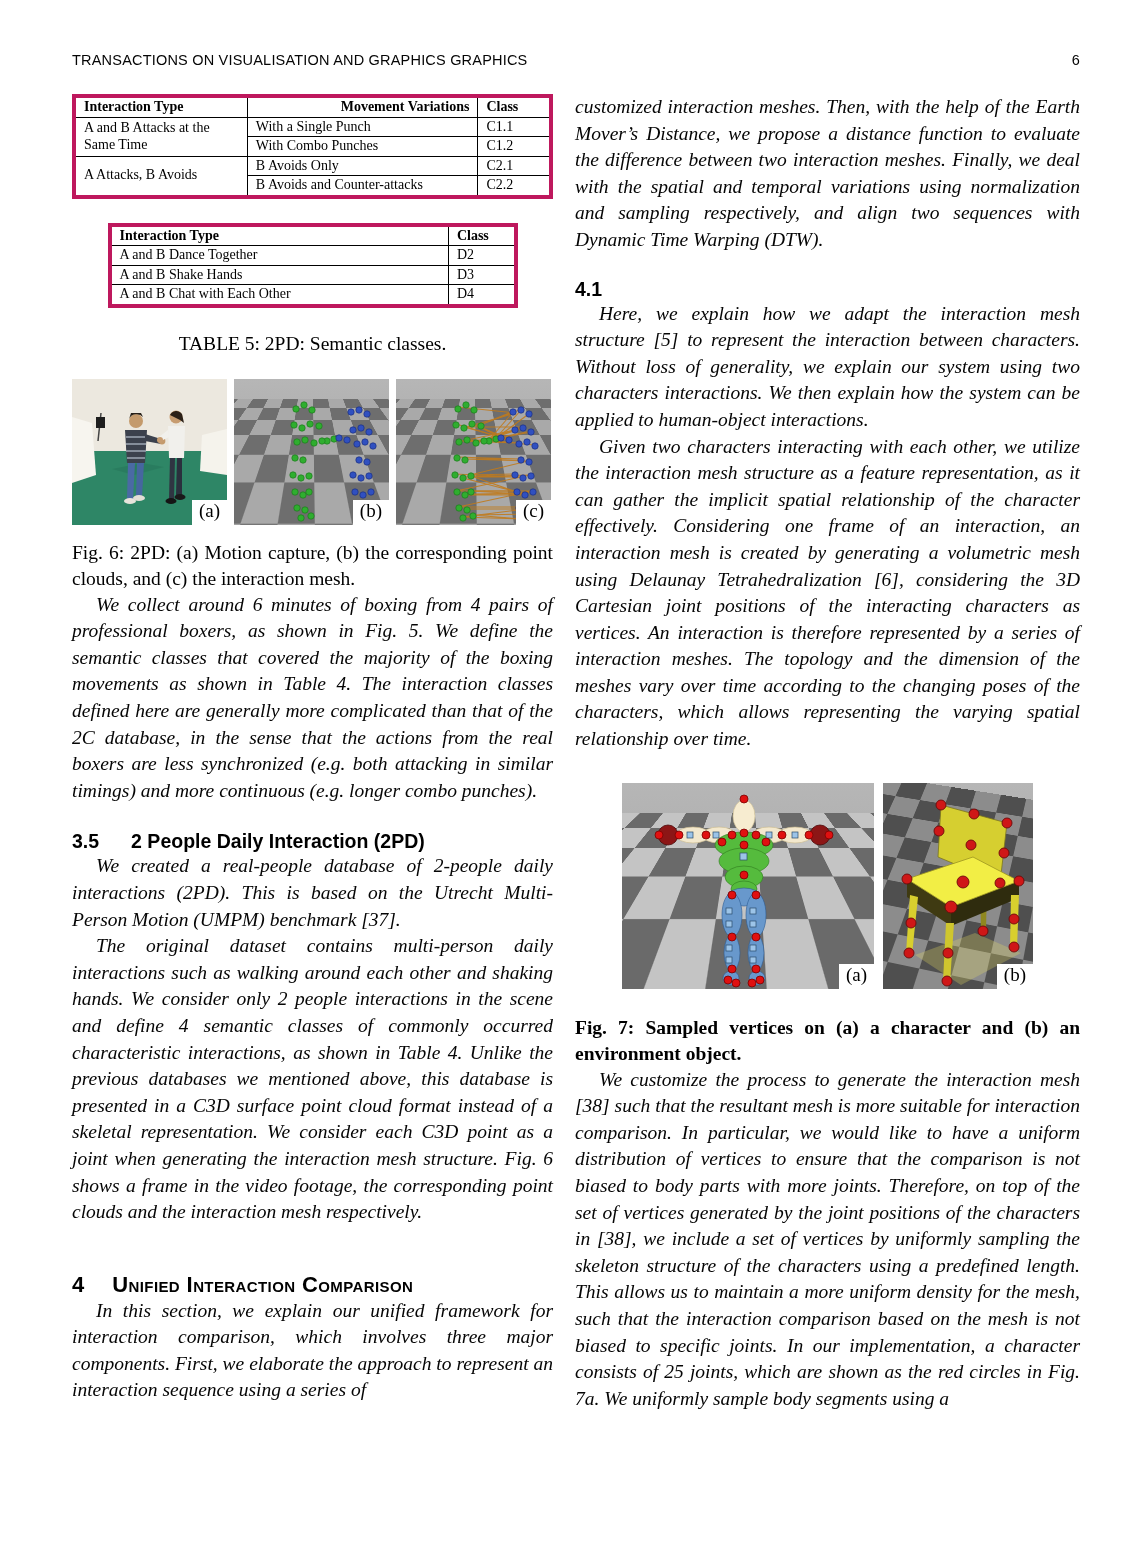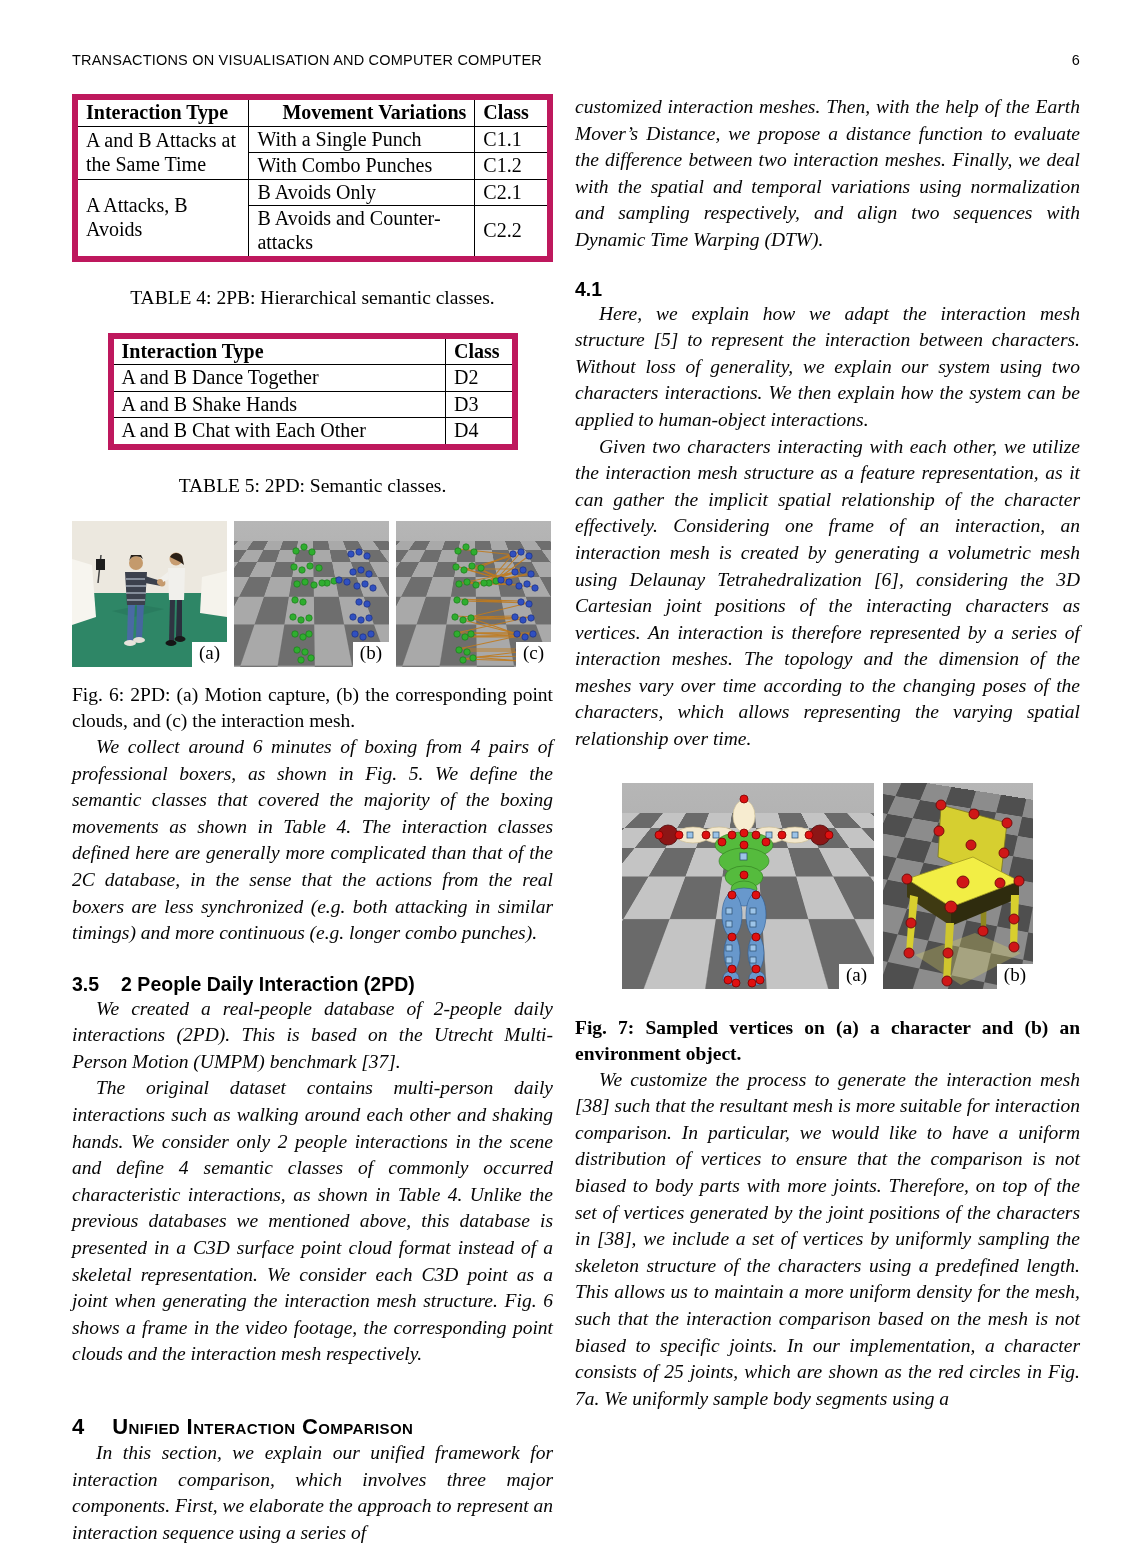--- a/index.html
+++ b/index.html
@@ -20,31 +20,31 @@
   .col-right { width:509px; }
 
   p.body-par {
     font-size:19.5px; line-height:26.6px; text-align:justify;
     margin:0; color:#050505;font-style:italic;
   }
   p.indent { text-indent:24px; }
 
   .h-sub {
     font-family:"Liberation Sans", sans-serif; font-weight:bold;
-    font-size:19.5px; display:flex; gap:22px; color:#000;
+    font-size:19.5px; display:flex; gap:32px; color:#000;
   }
   .h-main {
     font-family:"Liberation Sans", sans-serif; font-weight:bold;
     font-size:22px; display:flex; gap:28px; align-items:baseline; color:#000;
   }
   .h-main .sc { font-variant:small-caps; letter-spacing:0.4px; }
 
   
-  .tbl { border-collapse:collapse; border:6px solid #be185d;
-         font-size:20px; line-height:1.18; }
+  .tbl { border-collapse:collapse; border:4px solid #be185d;
+         font-size:14px; line-height:1.18; }
   .tbl th,.tbl td { border:1px solid #000; padding:1px 8px; text-align:left; vertical-align:middle; }
   .tbl th { font-weight:bold; }
   .tbl4 { margin-top:0; width:481px; }
   .tbl4 .c1 { width:168px; } .tbl4 .c2 { width:236px;text-align:right; } .tbl4 .c3 { width:58px; }
   .tbl5 { margin:0 auto; width:410px; }
   .tbl5 .c1 { width:342px; } .tbl5 .c2 { width:50px; }
   .tbl-caption { text-align:center; font-size:19.5px; margin-top:25px; }
 
   
   .figrow { display:flex; gap:7px; }
@@ -93,21 +93,21 @@
   .mt-fig7   { margin-top:30px; }
   .mt-cap7   { margin-top:26px;font-weight:bold; }
   .mt-p8     { margin-top:32px; }
 </style>
 </head>
 <body>
 
 <div class="page">
 
   <div class="running-head">
-    <span>TRANSACTIONS ON VISUALISATION AND COMPUTER COMPUTER</span>
+    <span>TRANSACTIONS ON VISUALISATION AND GRAPHICS GRAPHICS</span>
     <span>6</span>
   </div>
 
   <svg width="0" height="0" style="position:absolute">
     <defs>
       <g id="pc-dots">
         <g fill="#2fae2f" stroke="#1d7a1d" stroke-width="0.7">
           <circle cx="62" cy="30" r="3.2"></circle>
             <circle cx="70" cy="26" r="3.2"></circle>
             <circle cx="78" cy="31" r="3.2"></circle>
@@ -189,21 +189,20 @@
             <td rowspan="2">A Attacks, B Avoids</td>
             <td>B Avoids Only</td>
             <td>C2.1</td>
           </tr>
           <tr>
             <td>B Avoids and Counter-attacks</td>
             <td>C2.2</td>
           </tr>
         </tbody>
       </table>
-      <div class="tbl-caption">TABLE 4: 2PB: Hierarchical semantic classes.</div>
 
       <table class="tbl tbl5 mt-cap5" style="margin-top:24px">
         <thead>
           <tr>
             <th class="c1">Interaction Type</th>
             <th class="c2">Class</th>
           </tr>
         </thead>
         <tbody>
           <tr>

